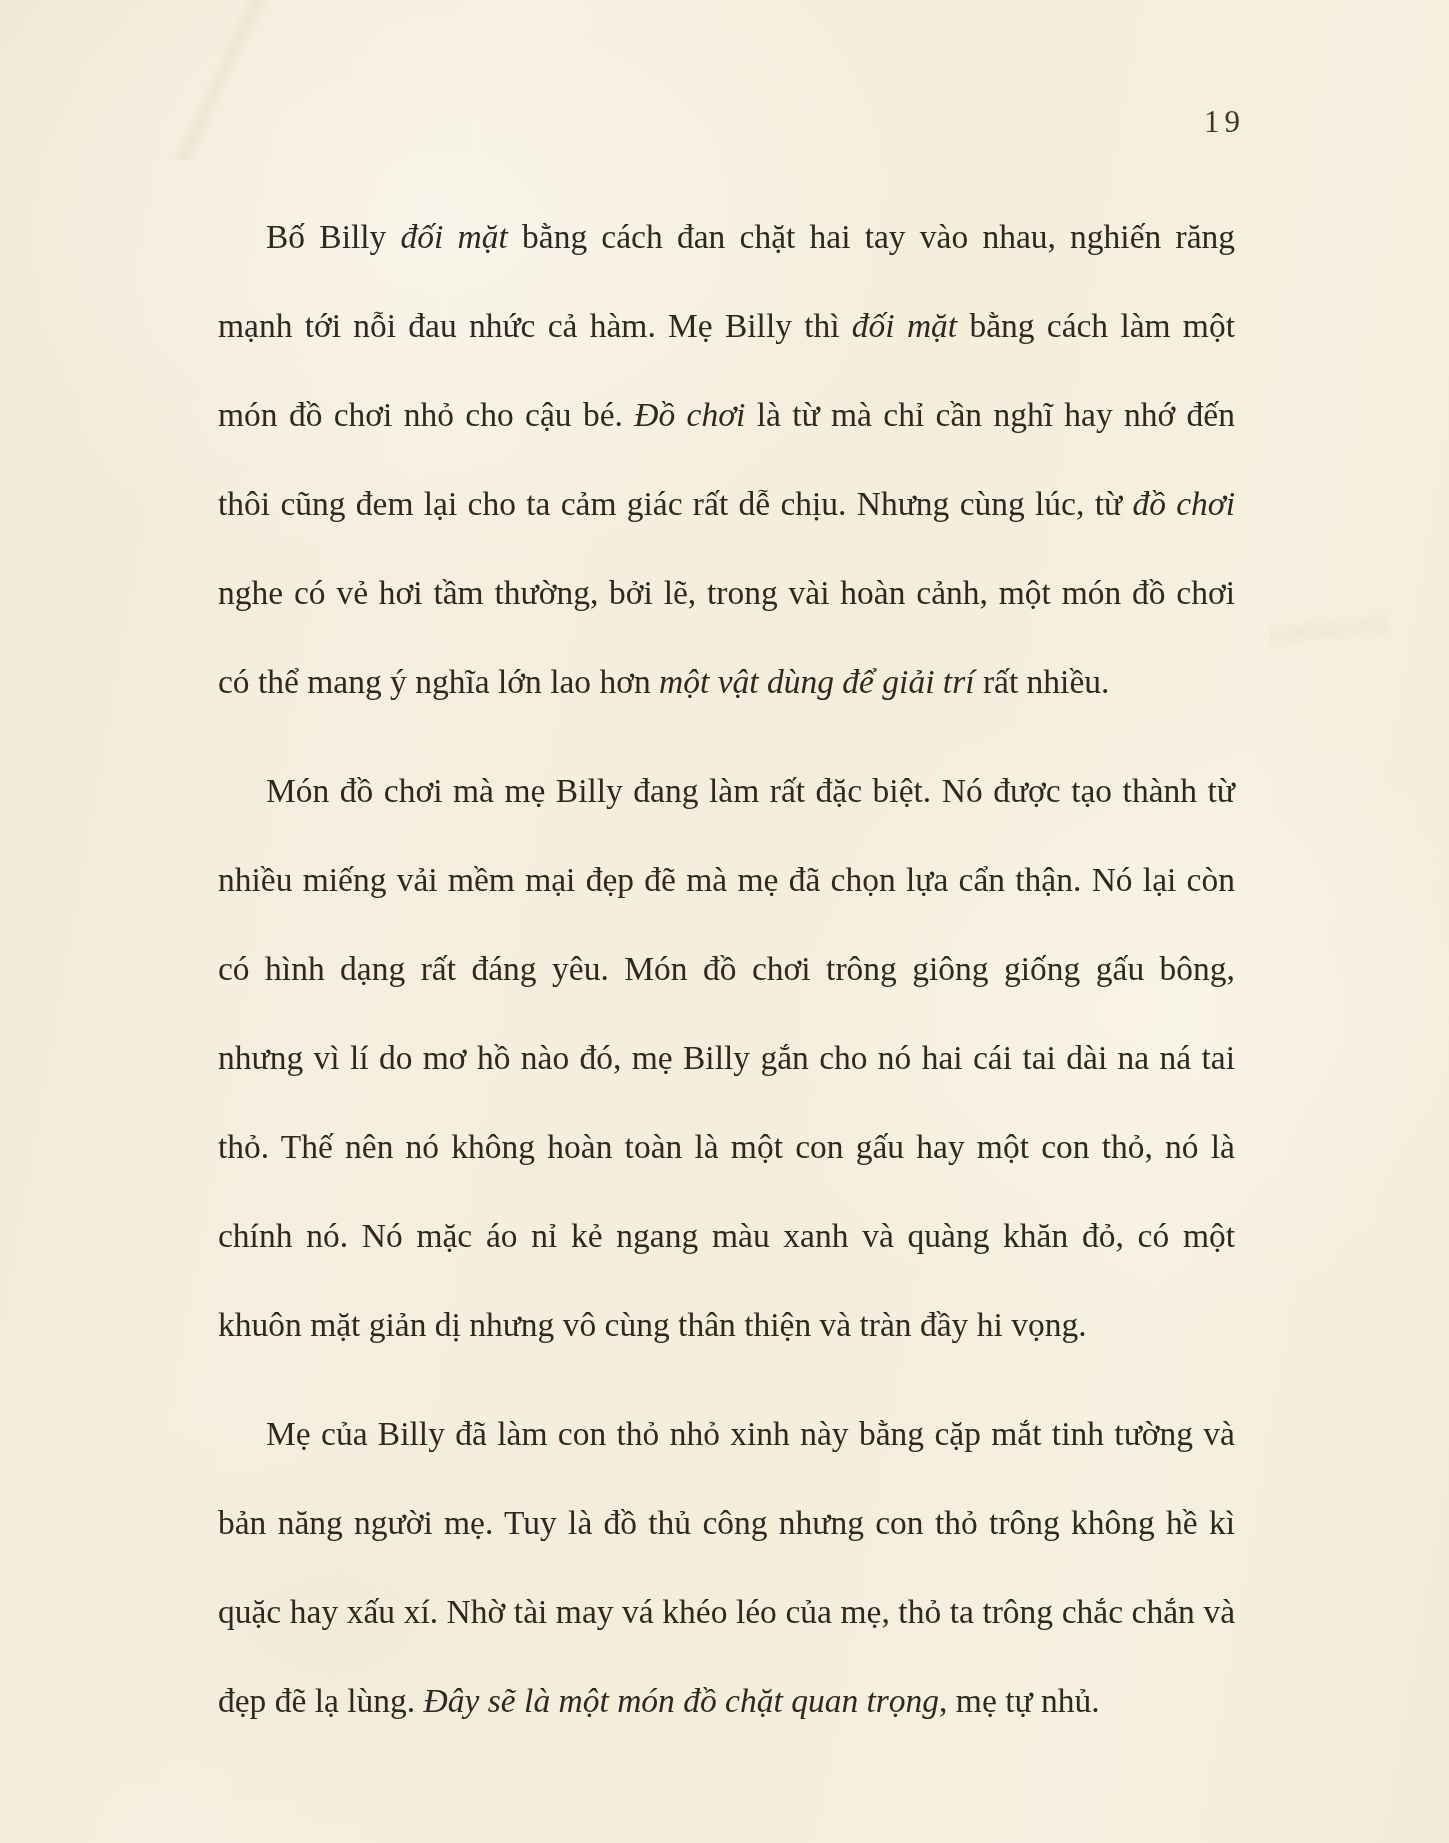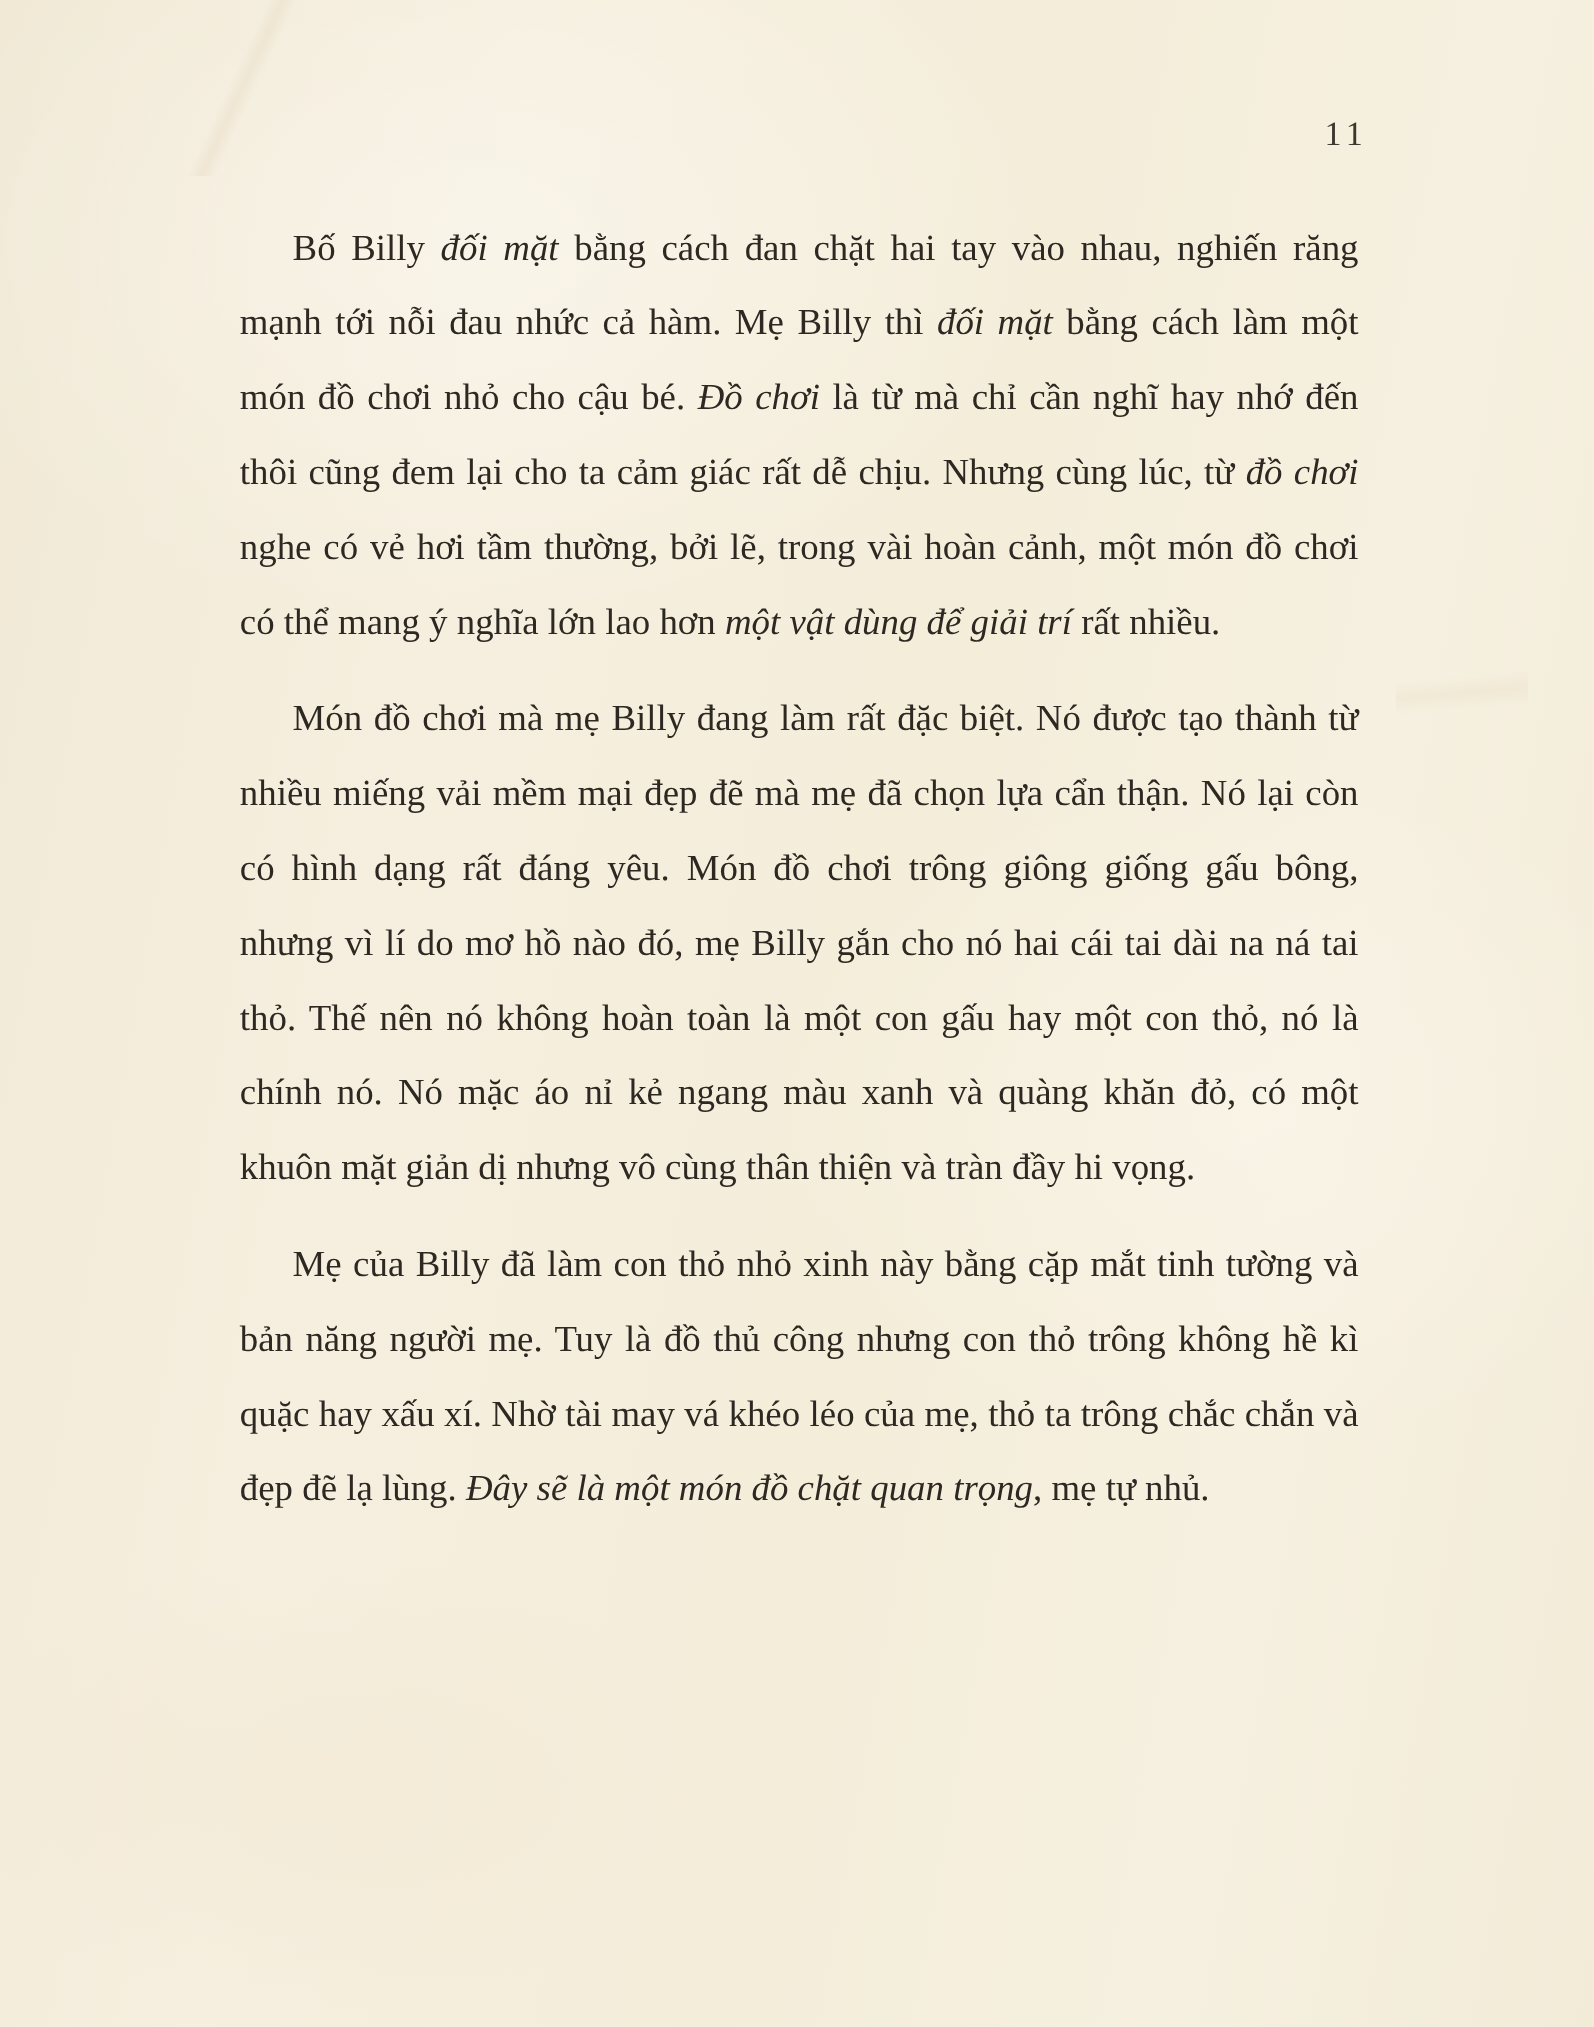--- a/index.html
+++ b/index.html
@@ -48,39 +48,39 @@
     color: #3c362c;
     text-align: left;
   }
   .text-block {
     position: absolute;
     left: 218px;
     top: 192px;
     width: 1017px;
     color: #2d2822;
     font-size: 33.5px;
-    line-height: 68px;
+    line-height: 89px;
     text-align: justify;
     text-justify: inter-word;
   }
   .text-block p.para {
     margin: 0 0 20px 0;
     text-indent: 48px;
   }
   .text-block em {
     font-style: italic;
   }
 </style>
 </head>
 <body>
 
 <div class="paper">
   <div class="crease-1"></div>
   <div class="crease-2"></div>
 
-  <div class="page-number">11</div>
+  <div class="page-number">19</div>
 
   <div class="text-block">
       <p class="para"><span>Bố Billy </span><em>đối mặt</em><span> bằng cách đan chặt hai tay vào nhau, nghiến răng mạnh tới nỗi đau nhức cả hàm. Mẹ Billy thì </span><em>đối mặt</em><span> bằng cách làm một món đồ chơi nhỏ cho cậu bé. </span><em>Đồ chơi</em><span> là từ mà chỉ cần nghĩ hay nhớ đến thôi cũng đem lại cho ta cảm giác rất dễ chịu. Nhưng cùng lúc, từ </span><em>đồ chơi</em><span> nghe có vẻ hơi tầm thường, bởi lẽ, trong vài hoàn cảnh, một món đồ chơi có thể mang ý nghĩa lớn lao hơn </span><em>một vật dùng để giải trí</em><span> rất nhiều.</span></p>
       <p class="para"><span>Món đồ chơi mà mẹ Billy đang làm rất đặc biệt. Nó được tạo thành từ nhiều miếng vải mềm mại đẹp đẽ mà mẹ đã chọn lựa cẩn thận. Nó lại còn có hình dạng rất đáng yêu. Món đồ chơi trông giông giống gấu bông, nhưng vì lí do mơ hồ nào đó, mẹ Billy gắn cho nó hai cái tai dài na ná tai thỏ. Thế nên nó không hoàn toàn là một con gấu hay một con thỏ, nó là chính nó. Nó mặc áo nỉ kẻ ngang màu xanh và quàng khăn đỏ, có một khuôn mặt giản dị nhưng vô cùng thân thiện và tràn đầy hi vọng.</span></p>
       <p class="para"><span>Mẹ của Billy đã làm con thỏ nhỏ xinh này bằng cặp mắt tinh tường và bản năng người mẹ. Tuy là đồ thủ công nhưng con thỏ trông không hề kì quặc hay xấu xí. Nhờ tài may vá khéo léo của mẹ, thỏ ta trông chắc chắn và đẹp đẽ lạ lùng. </span><em>Đây sẽ là một món đồ chặt quan trọng</em><span>, mẹ tự nhủ.</span></p>
     </div>
 </div>
 
 </body></html>

